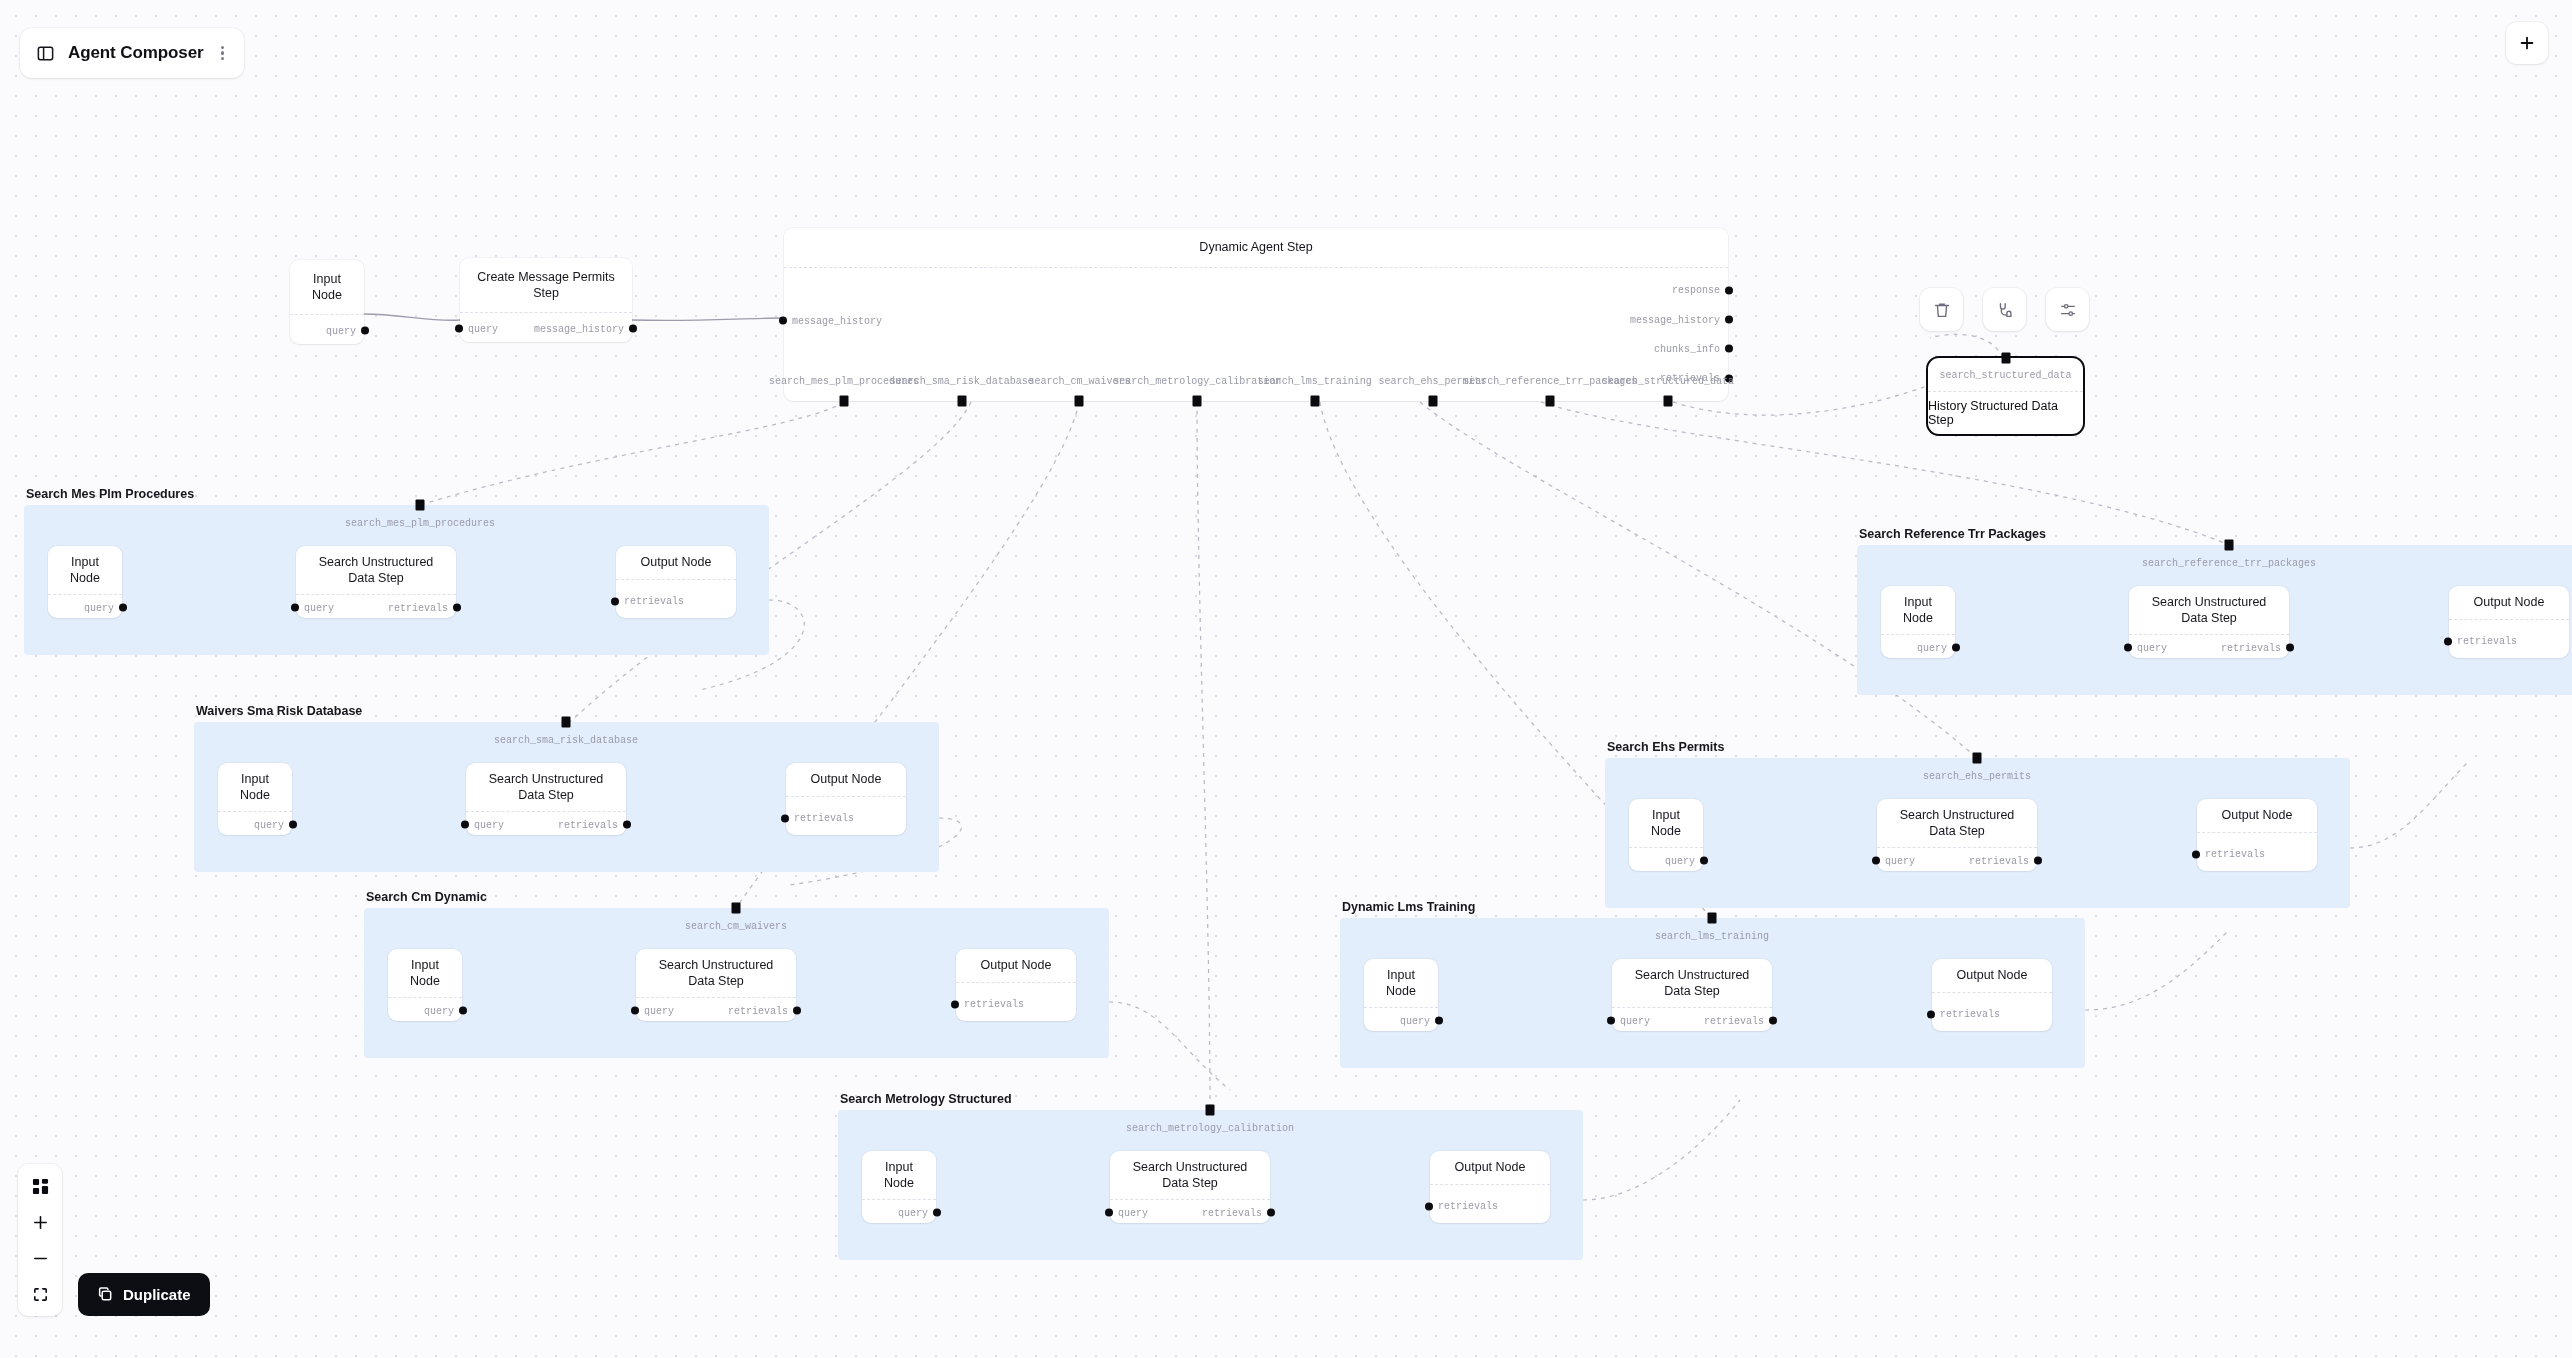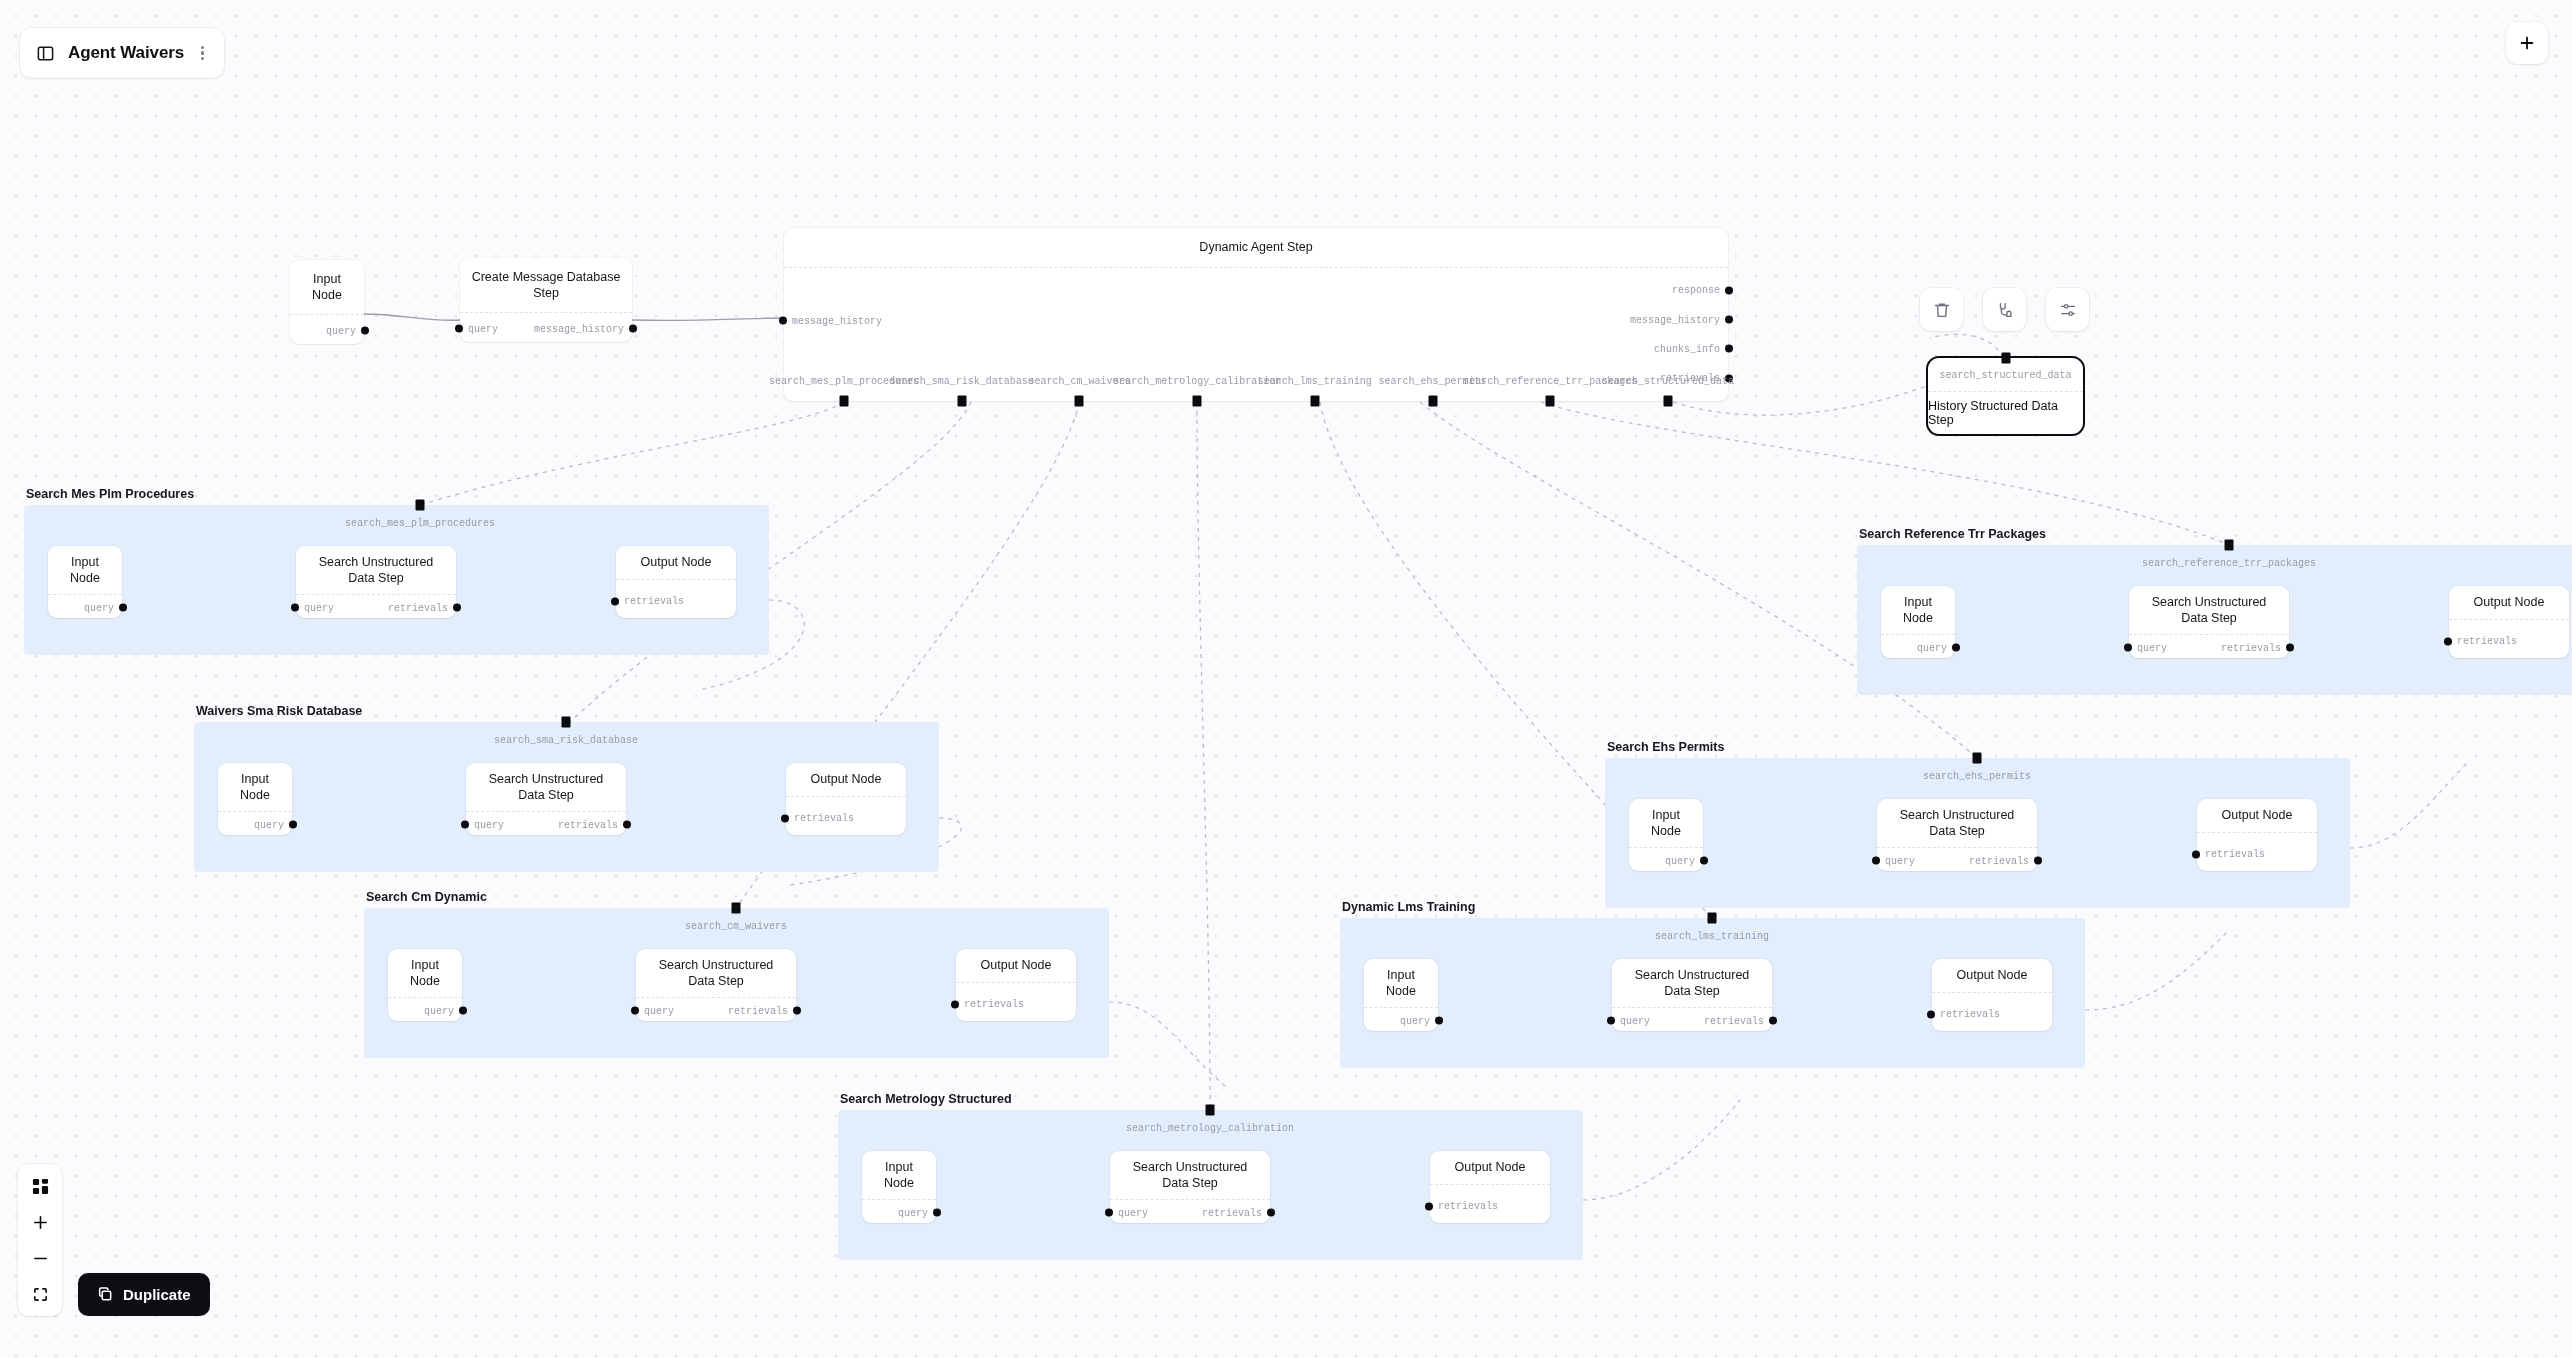--- a/index.html
+++ b/index.html
@@ -203,21 +203,21 @@
       <div class="node-title">Input Node</div>
       <div class="node-body">
         <div class="port-row out" style="top:54%;">
           <span class="dot"></span>
           <span class="lbl mono">query</span>
         </div>
       </div>
     </div>
 
     <div class="node" style="left:460px;top:258px;width:172px;height:84px;">
-      <div class="node-title">Create Message Database Step</div>
+      <div class="node-title">Create Message Permits Step</div>
       <div class="node-body">
         <div class="port-row in" style="top:54%;">
           <span class="dot"></span>
           <span class="lbl mono">query</span>
         </div>
         <div class="port-row out" style="top:54%;">
           <span class="dot"></span>
           <span class="lbl mono">message_history</span>
         </div>
       </div>
@@ -501,21 +501,21 @@
 
 <div id="chrome">
 
   <div class="header-card">
     <span style="display:flex;">
       <svg width="19" height="19" viewBox="0 0 20 20" fill="none" stroke="#16161c" stroke-width="1.6">
         <rect x="2.5" y="3.5" width="15" height="13" rx="2"></rect>
           <line x1="8" y1="3.5" x2="8" y2="16.5"></line>
       </svg>
     </span>
-    <span class="header-title">Agent Waivers</span>
+    <span class="header-title">Agent Composer</span>
     <span class="kebab">
         <i></i>
         <i></i>
         <i></i>
       </span>
   </div>
 
   <div class="add-btn">
     <span style="display:flex;">
       <svg width="18" height="18" viewBox="0 0 20 20" stroke="#0a0a0f" stroke-width="2" stroke-linecap="round">

